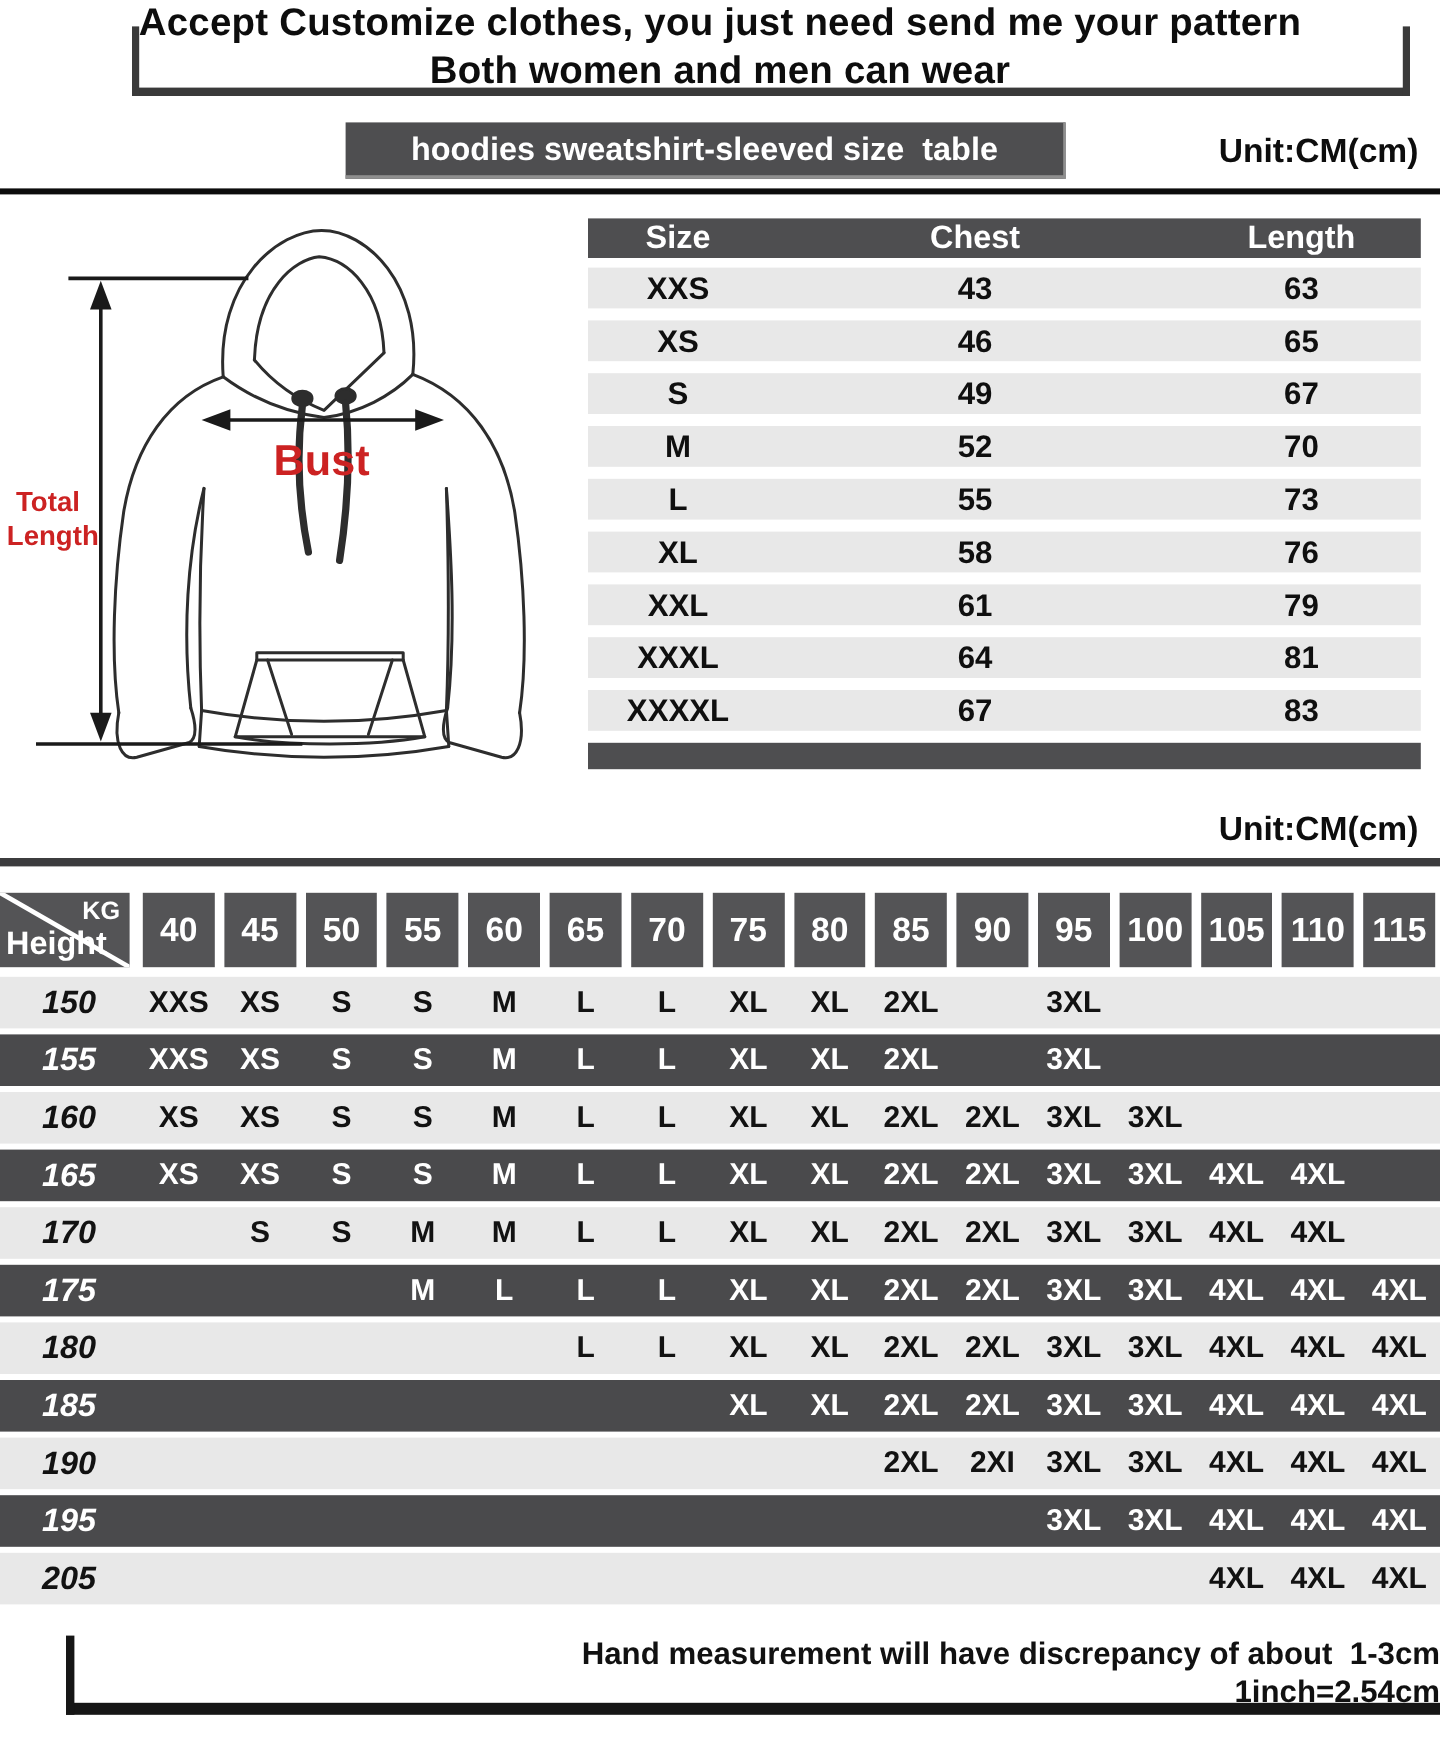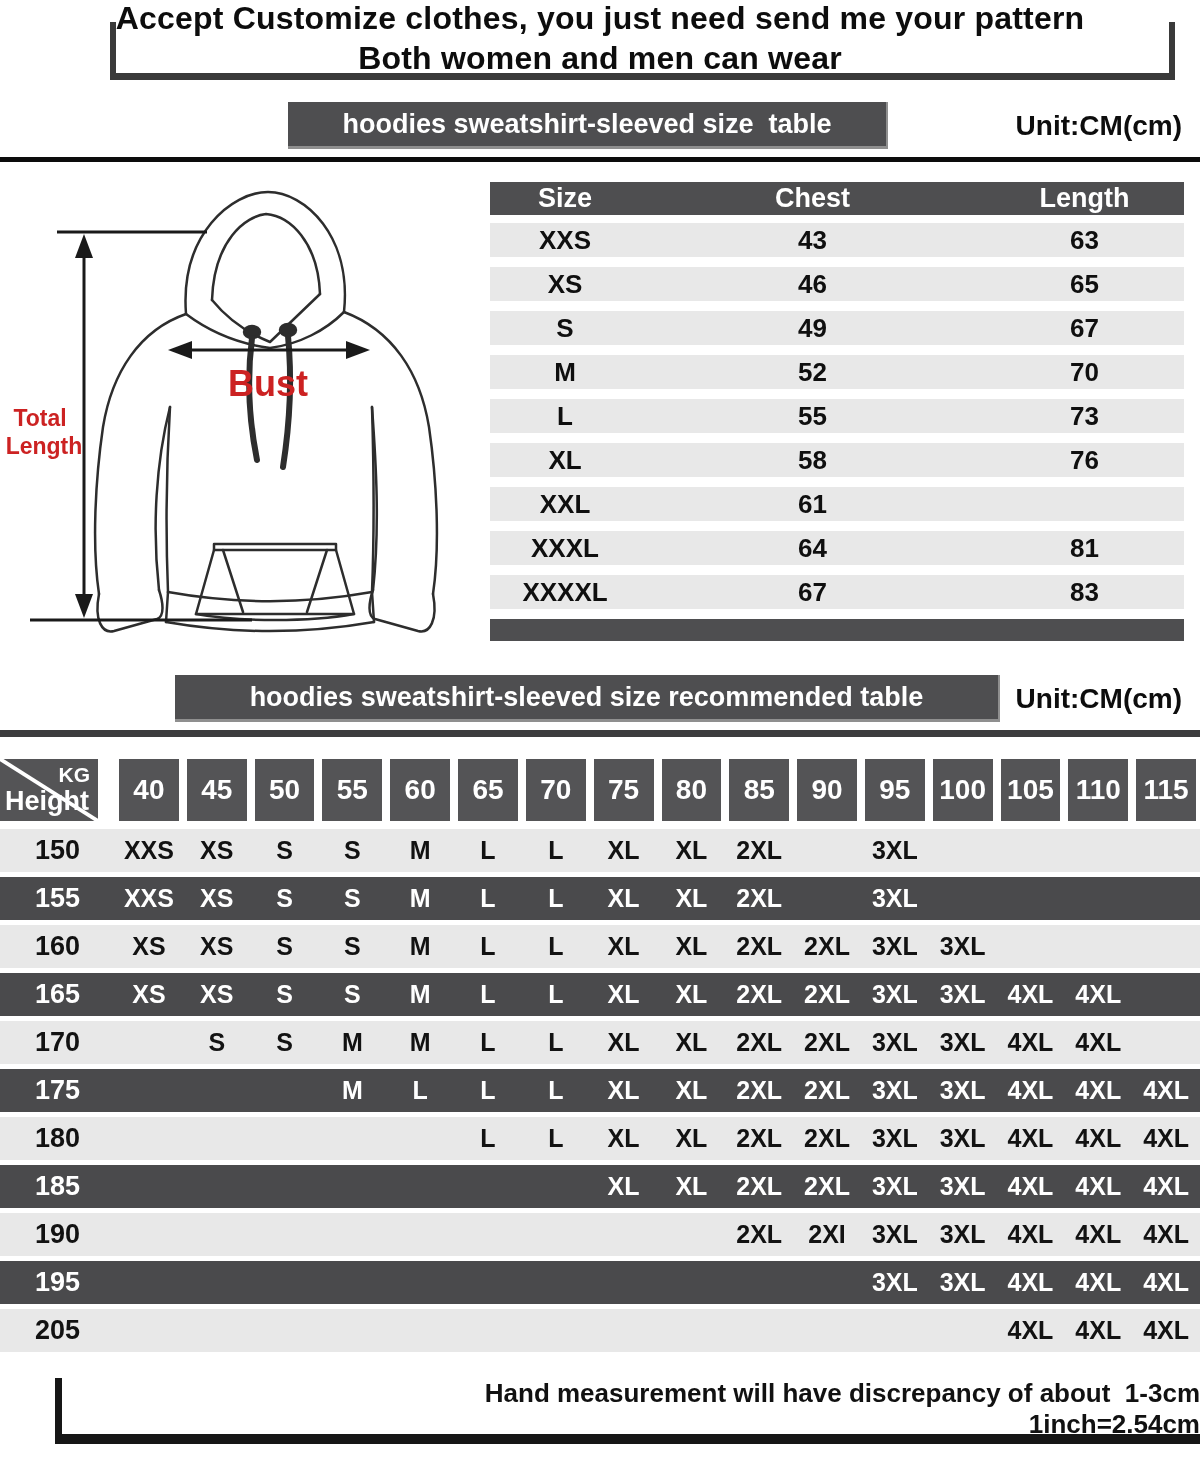--- a/index.html
+++ b/index.html
@@ -63,33 +63,33 @@
   
   .reco { margin-top:22px; }
   .reco-header {
     display:grid; grid-template-columns:115px repeat(16,1fr);
     height:62px; margin-bottom:8px;
   }
   .reco-head-cell {
     margin:0 4px; background:#545456; color:#fff;
     font-size:28px; line-height:62px; text-align:center;
   }
-  .corner-cell { position:relative; background:#545456; color:#fff; margin-right:17px; }
+  .corner-cell { position:relative; background:#545456; color:#fff; margin-right:7px; }
   .corner-cell svg { position:absolute; inset:0; width:100%; height:100%; }
   .corner-kg { position:absolute; top:4px; right:8px; font-size:21px; }
   .corner-height { position:absolute; bottom:4px; left:5px; font-size:27px; }
 
   .reco-row {
     display:grid; grid-template-columns:115px repeat(16,1fr);
     height:43px; line-height:43px; margin-bottom:5px;
     font-size:25px; text-align:center;
   }
   .reco-row.light { background:#e8e8e8; color:#121212; }
   .reco-row.dark  { background:#4a4a4c; color:#ffffff; }
-  .reco-height { font-size:27px; }
+  .reco-height { font-size:27px;font-style:italic; }
 
   
   .footer-box {
     margin-top:26px; margin-left:55px; height:66px;
     border-left:7px solid #161616; border-bottom:10px solid #161616;
     display:flex; align-items:flex-end; padding:0 0 8px 12px;flex-direction:column;
   }
   .footer-note { font-size:26px; white-space:pre; }
   .footer-conv { font-size:26px; margin-left:52px; }
 </style>
@@ -194,38 +194,38 @@
           <div>73</div>
         </div>
         <div class="size-row">
           <div>XL</div>
           <div>58</div>
           <div>76</div>
         </div>
         <div class="size-row">
           <div>XXL</div>
           <div>61</div>
+          <div>79</div>
         </div>
         <div class="size-row">
           <div>XXXL</div>
           <div>64</div>
           <div>81</div>
         </div>
         <div class="size-row">
           <div>XXXXL</div>
           <div>67</div>
           <div>83</div>
         </div>
       </div>
     <div class="size-foot"></div>
   </div>
 </div>
 
 <div class="banner-row second">
-  <div class="banner b2">hoodies sweatshirt-sleeved size recommended table</div>
   <div class="unit">Unit:CM(cm)</div>
 </div>
 <div class="divider2"></div>
 
 <div class="reco">
   <div class="reco-header">
     <div class="corner-cell">
       <svg viewBox="0 0 115 62" preserveAspectRatio="none">
         <line x1="0" y1="0" x2="115" y2="62" stroke="#ffffff" stroke-width="4"></line>
       </svg>

